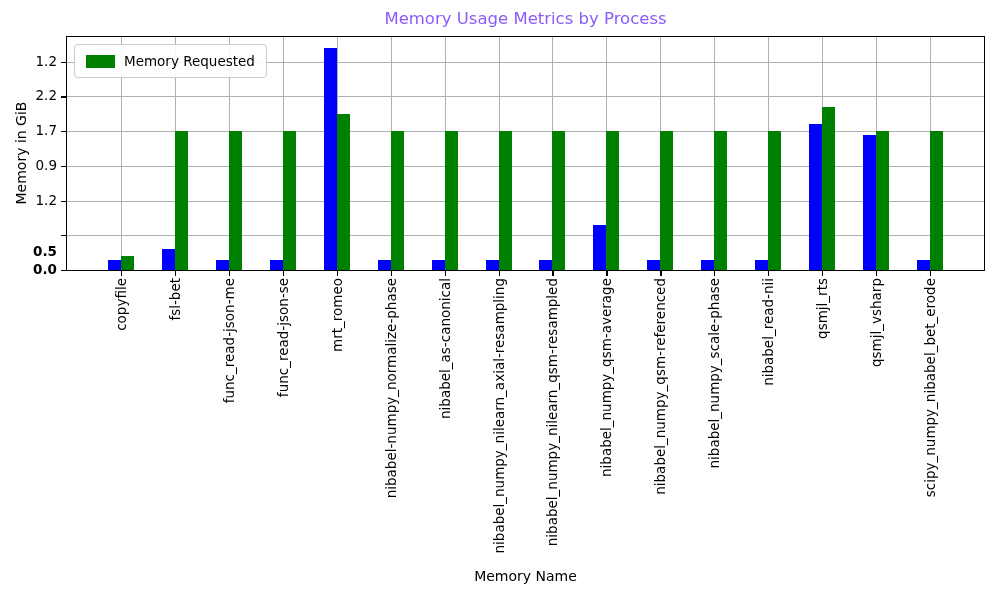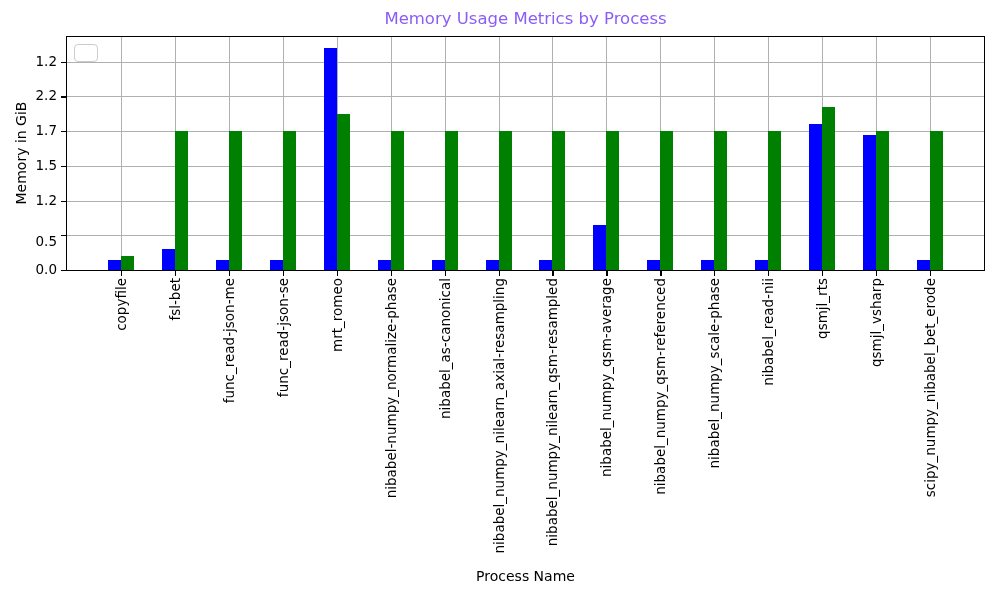--- a/index.html
+++ b/index.html
@@ -30,24 +30,28 @@
   .legend-item { display:flex; align-items:center; gap:9px; font-size:13.5px; white-space:nowrap; }
   .legend-swatch { width:29px; height:13px; display:inline-block; flex:0 0 auto; }
 </style>
 </head>
 <body>
 
 <div class="figure">
   <div class="chart-title">Memory Usage Metrics by Process</div>
 
   <span class="ylabel-text">Memory in GiB</span>
-  <div class="xlabel-text">Process Name</div>
+  <div class="xlabel-text">Memory Name</div>
 
   <div class="plot">
     <div class="legend">
+        <div class="legend-item">
+          <span class="legend-swatch" style="background: rgb(0, 128, 0);"></span>
+          <span>Memory Requested</span>
+        </div>
       </div>
   <div class="gridline-h" style="top: 198.296px; background: rgb(176, 176, 176);"></div>
       <div class="gridline-h" style="top: 163.593px; background: rgb(176, 176, 176);"></div>
       <div class="gridline-h" style="top: 128.889px; background: rgb(176, 176, 176);"></div>
       <div class="gridline-h" style="top: 94.1856px; background: rgb(176, 176, 176);"></div>
       <div class="gridline-h" style="top: 59.482px; background: rgb(176, 176, 176);"></div>
       <div class="gridline-h" style="top: 24.7784px; background: rgb(176, 176, 176);"></div>
       <div class="gridline-v" style="left: 53.9412px; background: rgb(176, 176, 176);"></div>
       <div class="bar" style="left: 40.9412px; width: 13px; height: 10.4111px; background: rgb(0, 0, 255);"></div>
       <div class="bar" style="left: 53.9412px; width: 13px; height: 13.8814px; background: rgb(0, 128, 0);"></div>
@@ -93,27 +97,27 @@
       <div class="gridline-v" style="left: 809.118px; background: rgb(176, 176, 176);"></div>
       <div class="bar" style="left: 796.118px; width: 13px; height: 135.344px; background: rgb(0, 0, 255);"></div>
       <div class="bar" style="left: 809.118px; width: 13px; height: 138.814px; background: rgb(0, 128, 0);"></div>
       <div class="gridline-v" style="left: 863.059px; background: rgb(176, 176, 176);"></div>
       <div class="bar" style="left: 850.059px; width: 13px; height: 10.4111px; background: rgb(0, 0, 255);"></div>
       <div class="bar" style="left: 863.059px; width: 13px; height: 138.814px; background: rgb(0, 128, 0);"></div>
     </div>
 
   <div id="yticks">
       <div class="ytick-mark" style="left: 61px; top: 270px;"></div>
-      <div class="ytick-label" style="left: 15px; top: 270px;">0.0</div>
+      <div class="ytick-label" style="left: 15px; top: 270px; font-weight: bold;">0.0</div>
       <div class="ytick-mark" style="left: 61px; top: 235.296px;"></div>
-      <div class="ytick-label" style="left: 15px; top: 242px;">0.5</div>
+      <div class="ytick-label" style="left: 15px; top: 252px; font-weight: bold;">0.5</div>
       <div class="ytick-mark" style="left: 61px; top: 200.593px;"></div>
       <div class="ytick-label" style="left: 15px; top: 200.593px;">1.2</div>
       <div class="ytick-mark" style="left: 61px; top: 165.889px;"></div>
-      <div class="ytick-label" style="left: 15px; top: 165.889px;">1.5</div>
+      <div class="ytick-label" style="left: 15px; top: 165.889px;">0.9</div>
       <div class="ytick-mark" style="left: 61px; top: 131.186px;"></div>
       <div class="ytick-label" style="left: 15px; top: 131.186px;">1.7</div>
       <div class="ytick-mark" style="left: 61px; top: 96.482px;"></div>
       <div class="ytick-label" style="left: 15px; top: 96.482px;">2.2</div>
       <div class="ytick-mark" style="left: 61px; top: 61.7784px;"></div>
       <div class="ytick-label" style="left: 15px; top: 61.7784px;">1.2</div>
     </div>
   <div id="xticks">
       <div class="xtick-mark" style="left: 120.941px; top: 271px;"></div>
       <div class="xtick-label" style="left: 112.941px; top: 278px;">copyfile</div>

